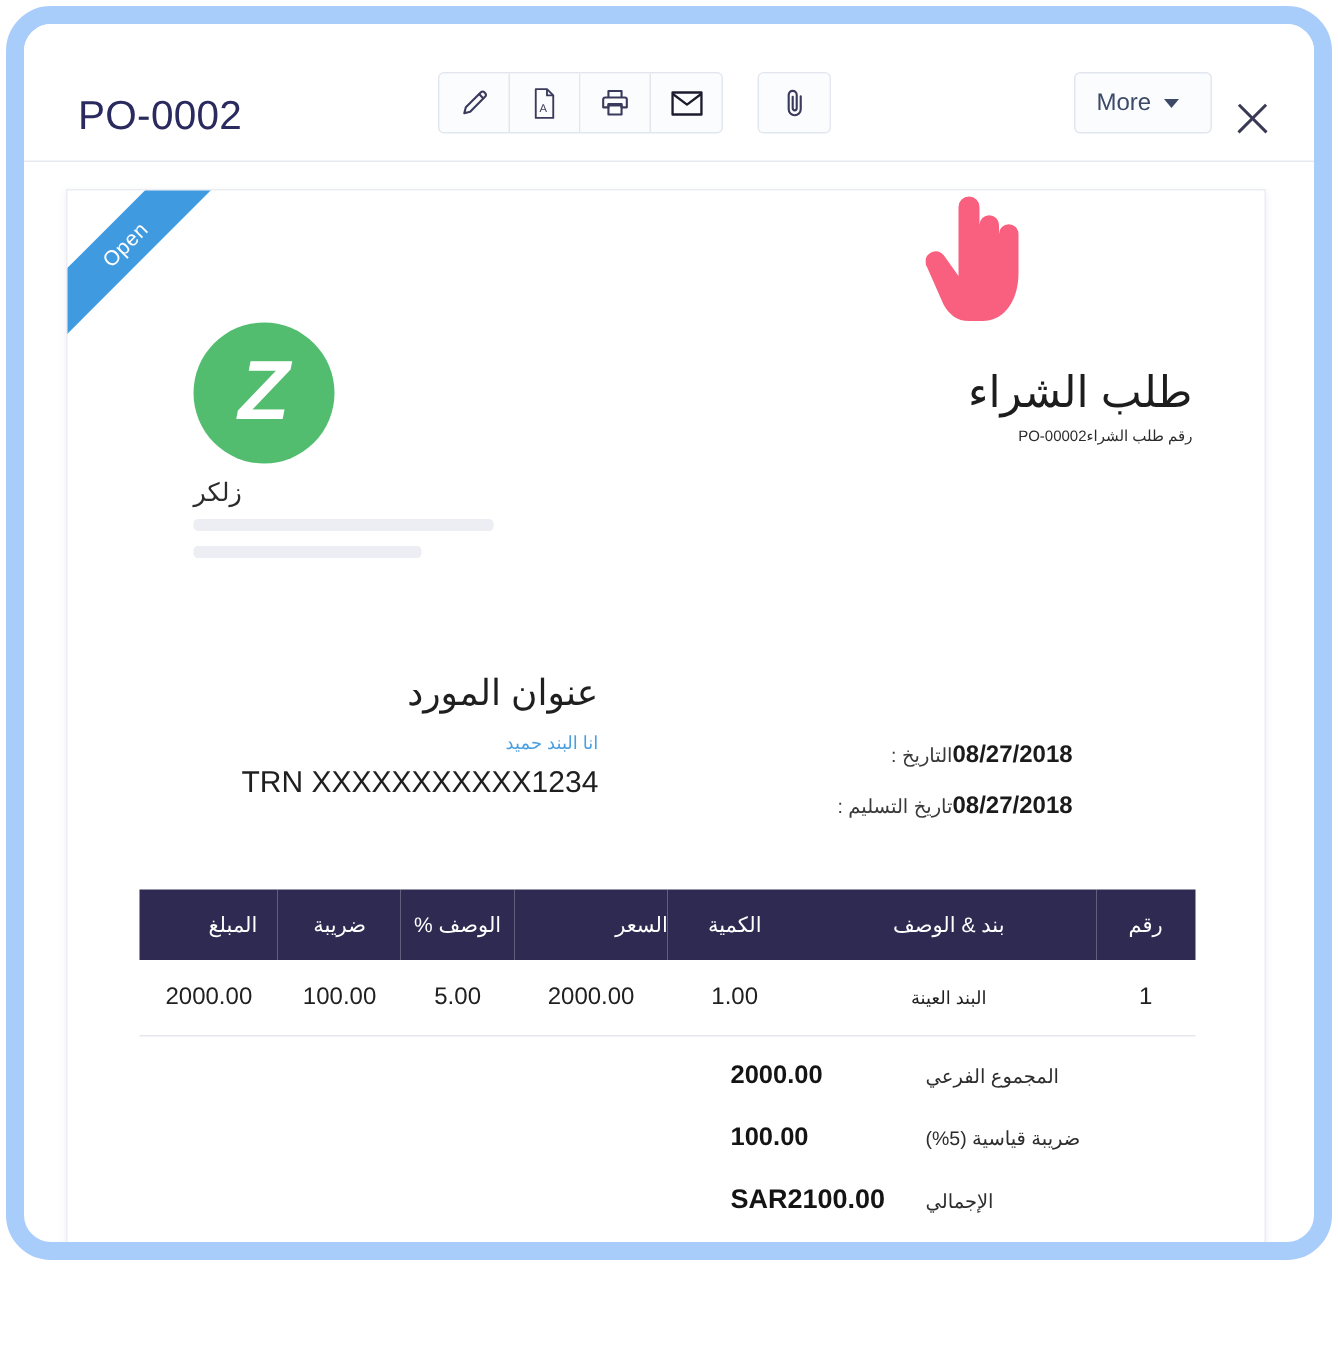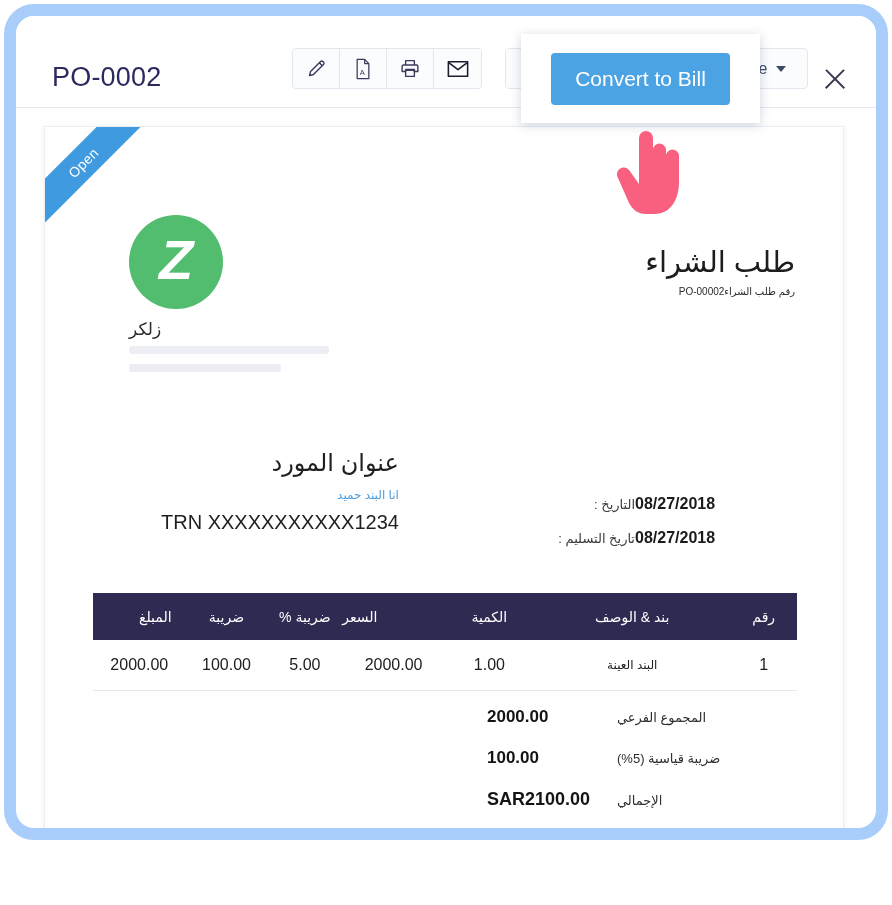--- a/index.html
+++ b/index.html
@@ -319,21 +319,21 @@
     background: #2f2a52;
     color: #ffffff;
     font-size: 14px;
     font-weight: normal;
     padding: 14px 0;
     height: 47px;
   }
   .items-table thead th.col-no     { width: 72px;  text-align: center; }
   .items-table thead th.col-desc   { width: 216px; text-align: center; }
   .items-table thead th.col-qty    { width: 96px;  text-align: center; }
-  .items-table thead th.col-rate   { width: 108px; text-align: left; }
+  .items-table thead th.col-rate   { width: 108px; text-align: right; }
   .items-table thead th.col-taxp   { width: 80px;  text-align: center; }
   .items-table thead th.col-tax    { width: 86px;  text-align: center; }
   .items-table thead th.col-amount { width: 96px;  text-align: center; padding-left: 32px; }
 
   .items-table tbody td {
     font-size: 16px;
     color: #202020;
     padding: 16px 0;
     border-bottom: 1px solid #e6e6ec;
     text-align: center;
@@ -478,21 +478,21 @@
       </div>
     </div>
 
     <table class="items-table">
       <thead>
         <tr>
           <th class="col-no">رقم</th>
           <th class="col-desc">بند &amp; الوصف</th>
           <th class="col-qty">الكمية</th>
           <th class="col-rate">السعر</th>
-          <th class="col-taxp">ضريبة %</th>
+          <th class="col-taxp">الوصف %</th>
           <th class="col-tax">ضريبة</th>
           <th class="col-amount">المبلغ</th>
         </tr>
       </thead>
       <tbody>
         <tr>
           <td class="cell-no">1</td>
           <td class="cell-desc">البند العينة</td>
           <td>1.00</td>
           <td>2000.00</td>
@@ -512,23 +512,20 @@
         <div class="total-label">ضريبة قياسية  (5%)</div>
         <div class="total-value">100.00</div>
       </div>
       <div class="total-row grand">
         <div class="total-label">الإجمالي</div>
         <div class="total-value">SAR2100.00</div>
       </div>
     </div>
   </div>
 
-  <div class="convert-popup">
-    <button class="convert-btn">Convert to Bill</button>
-  </div>
 
   <div class="hand-cursor">
     <svg width="72" height="92" viewBox="0 0 72 92">
       <path d="M22 30 V12 a7 7 0 0 1 14 0 V40 V24 a6.5 6.5 0 0 1 13 0 V42 V30 a6.5 6.5 0 0 1 13 0
                V56 c0 18 -9 32 -24 32 h-9 c-8 0 -13 -4 -17 -11 L1 52 c-2.5 -4 -0.5 -8.5 3.5 -10
                c3.5 -1.3 6.5 0.3 8.5 3.3 L22 58 Z" fill="#f9607f"></path>
     </svg>
   </div>
 
 </div>

